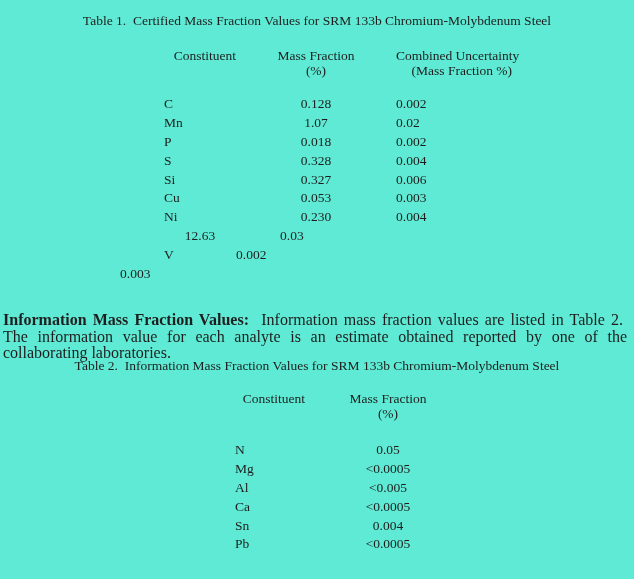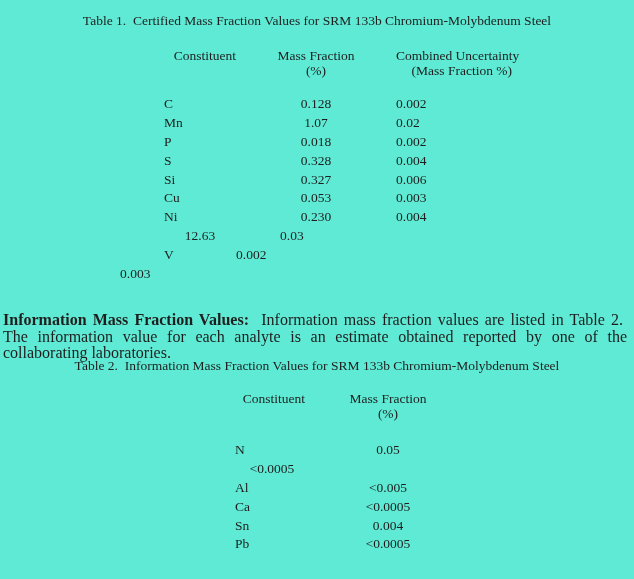--- a/index.html
+++ b/index.html
@@ -170,20 +170,21 @@
       </div>
     </div>
     <div class="rows">
 
         <div class="row">
           <div class="cell c1 w1">N</div>
           <div class="cell c2 w2">0.05</div>
         </div>
 
         <div class="row">
+          <div class="cell c1 w1">Mg</div>
           <div class="cell c2 w2">&lt;0.0005</div>
         </div>
 
         <div class="row">
           <div class="cell c1 w1">Al</div>
           <div class="cell c2 w2">&lt;0.005</div>
         </div>
 
         <div class="row">
           <div class="cell c1 w1">Ca</div>

